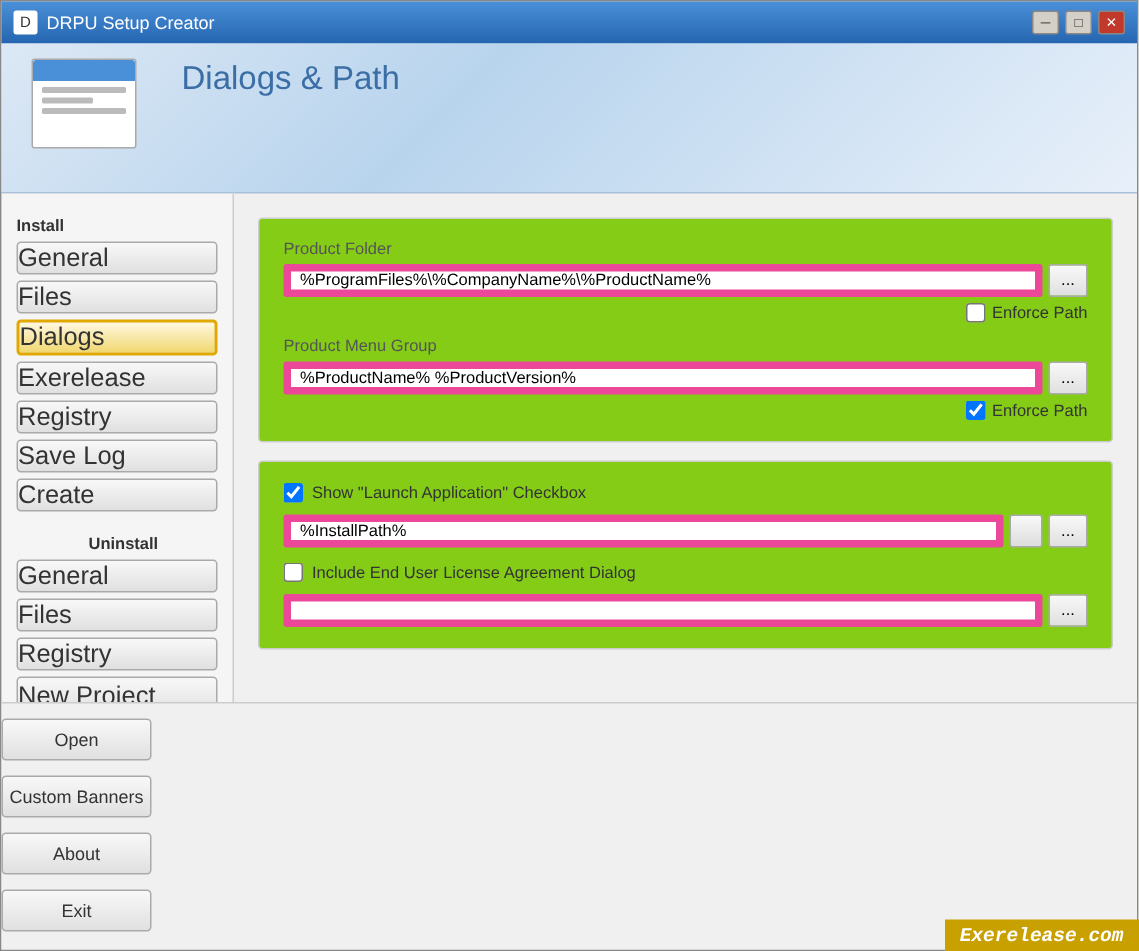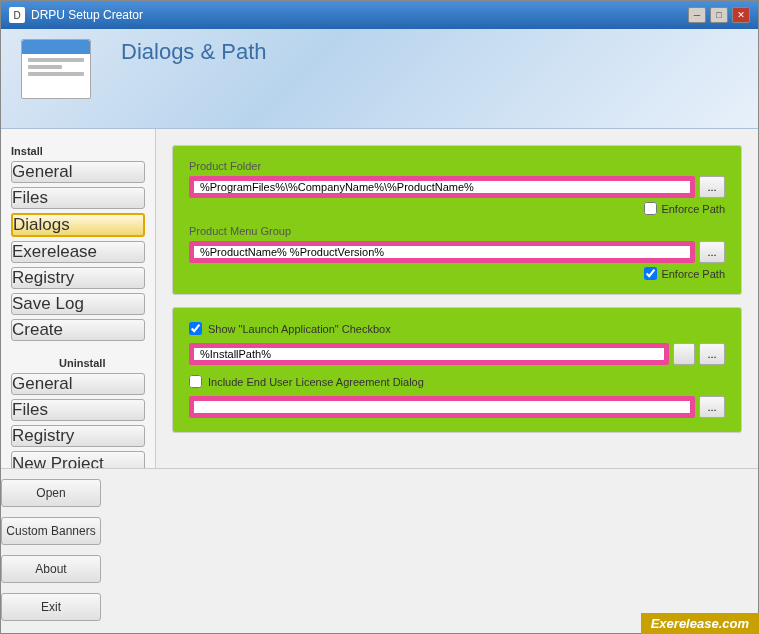--- a/index.html
+++ b/index.html
@@ -288,20 +288,21 @@
     .watermark {
       position: fixed;
       bottom: 0;
       right: 0;
       background: #c8a000;
       color: white;
       font-size: 13px;
       font-weight: bold;
       padding: 3px 10px;
       font-style: italic;
+      font-family: Liberation Mono, monospace;
     }
 
     input[type="checkbox"] {
       width: 13px;
       height: 13px;
       cursor: pointer;
     }
   </style>
 </head>
 <body>

